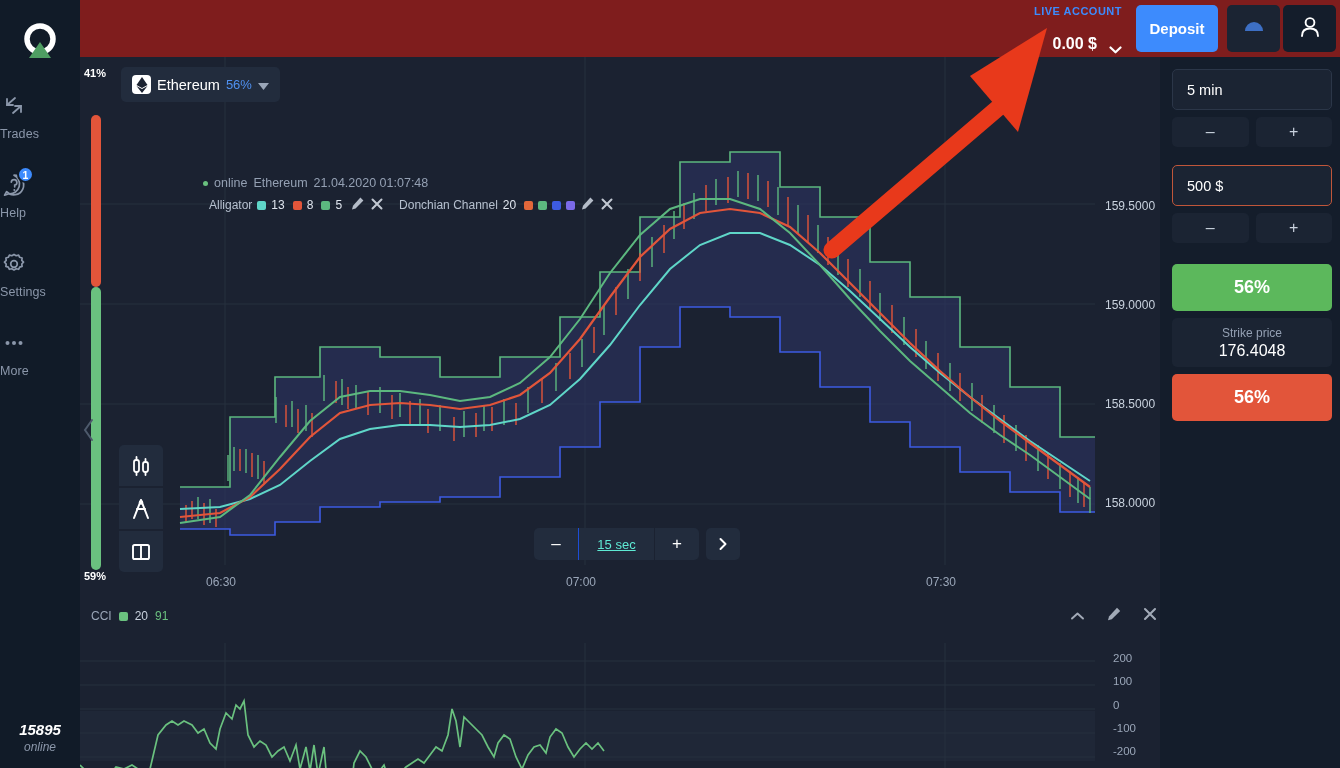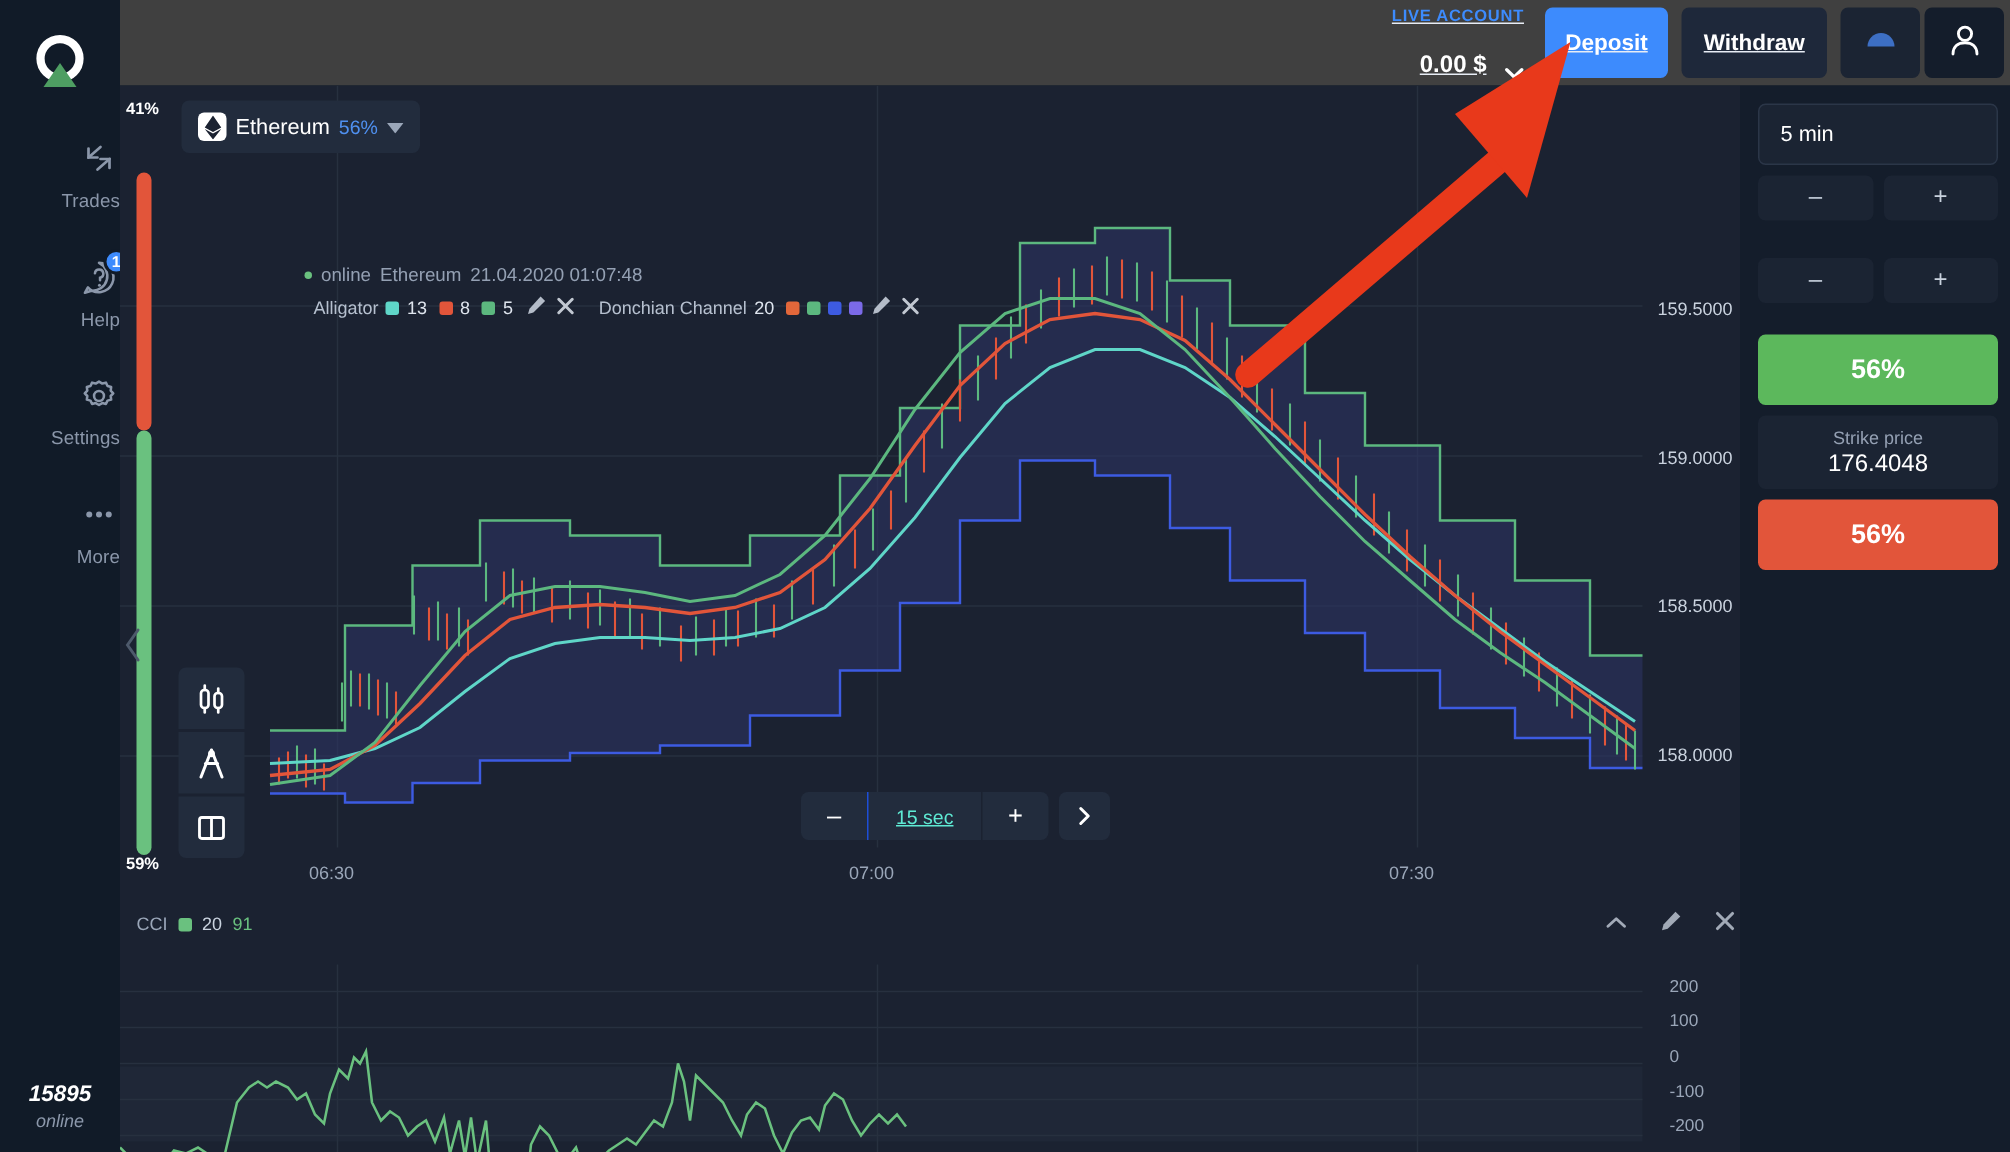--- a/index.html
+++ b/index.html
@@ -14,21 +14,21 @@
 
   
   #leftnav {
     position:absolute; left:0; top:0; width:80px; height:768px;
     background:#111b28;
     display:flex; flex-direction:column; align-items:center;
   }
   .logo { margin-top:22px; width:40px; height:40px; position:relative; }
   .nav-item {
     margin-top:30px; width:80px;
-    display:flex; flex-direction:column; align-items:flex-end;
+    display:flex; flex-direction:column; align-items:flex-start;
     cursor:pointer;
   }
   .nav-item:first-of-type { margin-top:52px; }
   .nav-icon { position:relative; width:28px; height:28px; display:flex; align-items:center; justify-content:center; }
   .nav-label { margin-top:7px; font-size:12.5px; color:#8b97aa; letter-spacing:.1px; }
   .badge {
     position:absolute; top:-5px; right:-6px;
     min-width:17px; height:17px; border-radius:50%;
     background:#3d8bfd; color:#fff; font-size:10.5px; font-weight:bold;
     display:flex; align-items:center; justify-content:center;
@@ -36,22 +36,22 @@
   }
   #online-box {
     position:absolute; bottom:14px; left:0; width:80px; text-align:center;font-style:italic;
   }
   #online-count { font-size:15px; font-weight:bold; color:#fff; }
   #online-label { font-size:12px; color:#8b97aa; margin-top:2px; }
 
   
   #header {
     position:absolute; left:80px; top:0; width:1260px; height:57px;
-    background:#404040;
-    display:flex; align-items:center; justify-content:flex-end;text-decoration:underline;
+    background:#7f1d1d;
+    display:flex; align-items:center; justify-content:flex-end;
   }
   #account-block {
     display:flex; flex-direction:column; align-items:flex-end;
     margin-right:14px; cursor:pointer;
   }
   #account-type {
     font-size:11px; font-weight:bold; color:#3d8bfd; letter-spacing:.5px;
   }
   #balance-row { display:flex; align-items:center; gap:12px; margin-top:18px; }
   #balance { font-size:16px; font-weight:bold; color:#fff; }
@@ -268,21 +268,20 @@
         <span id="balance">0.00 $</span>
         <span class="chev">
           <svg width="13" height="8" viewBox="0 0 13 8" fill="none" stroke="#fff" stroke-width="2.2" stroke-linecap="round" stroke-linejoin="round">
               <path d="M1.5 1.5 L6.5 6.3 L11.5 1.5"></path>
             </svg>
         </span>
       </div>
     </div>
 
     <div class="hbtn" id="deposit-btn">Deposit</div>
-    <div class="hbtn" id="withdraw-btn">Withdraw</div>
 
     <div class="hbtn" id="support-btn">
       <span>
         <svg width="22" height="14" viewBox="0 0 22 14">
             <path d="M2 11 A9 9 0 0 1 20 11 Z" fill="#3d6fc4"></path>
           </svg>
       </span>
     </div>
 
     <div class="hbtn" id="profile-btn">
@@ -594,20 +593,21 @@
 
   <div id="right-panel">
     <div class="field">5 min</div>
     <div class="stepper">
       <div class="step-btn">–</div>
       <div class="step-btn">+</div>
     </div>
 
     <div class="gap"></div>
 
+    <div class="field alert">500 $</div>
     <div class="stepper">
       <div class="step-btn">–</div>
       <div class="step-btn">+</div>
     </div>
 
     <div id="call-btn">56%</div>
 
     <div id="strike-box">
       <div id="strike-label">Strike price</div>
       <div id="strike-value">176.4048</div>

